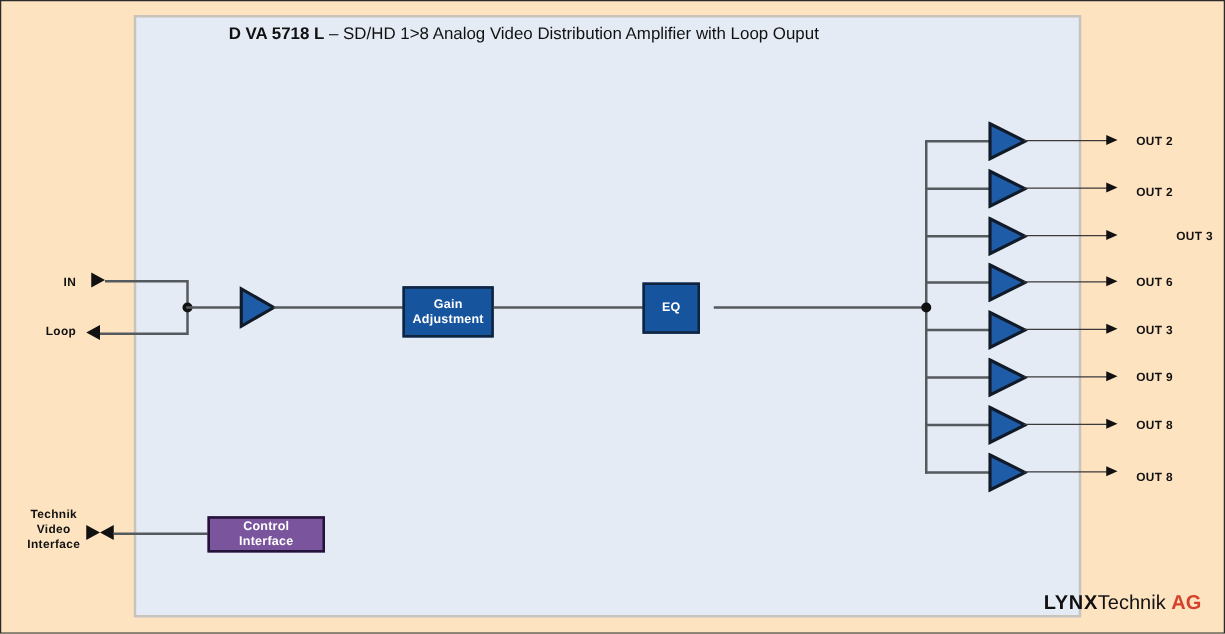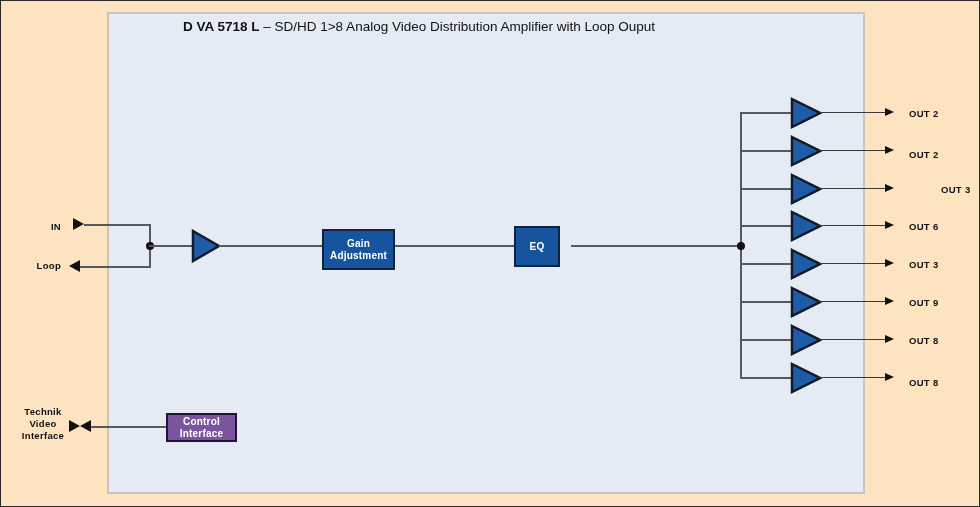--- a/index.html
+++ b/index.html
@@ -246,18 +246,21 @@
   <div class="lbl lbl-center" style="left:8px; top:405px; width:68px;">
     <span>Technik</span><br>
     <span>Video</span><br>
     <span>Interface</span>
   </div>
 
   <div class="arrow-r" style="left:68px; top:419px;"></div>
   <div class="arrow-l" style="left:79px; top:419px;"></div>
   <div class="wire-h" style="left:90px; top:425px; width:76px;"></div>
 
-  <div class="block purple" style="left:165px; top:412px; width:71px; height:29px;">
+  <div class="block purple" style="left:165px; top:412px; width:94px; height:29px;">
     <span><span>Control</span><br><span>Interface</span></span>
   </div>
 
+  <div id="logo">
+    <span class="lynx">LYNX</span><span class="technik">Technik</span> <span class="ag">AG</span>
+  </div>
 
 </div>
 
 </body></html>

